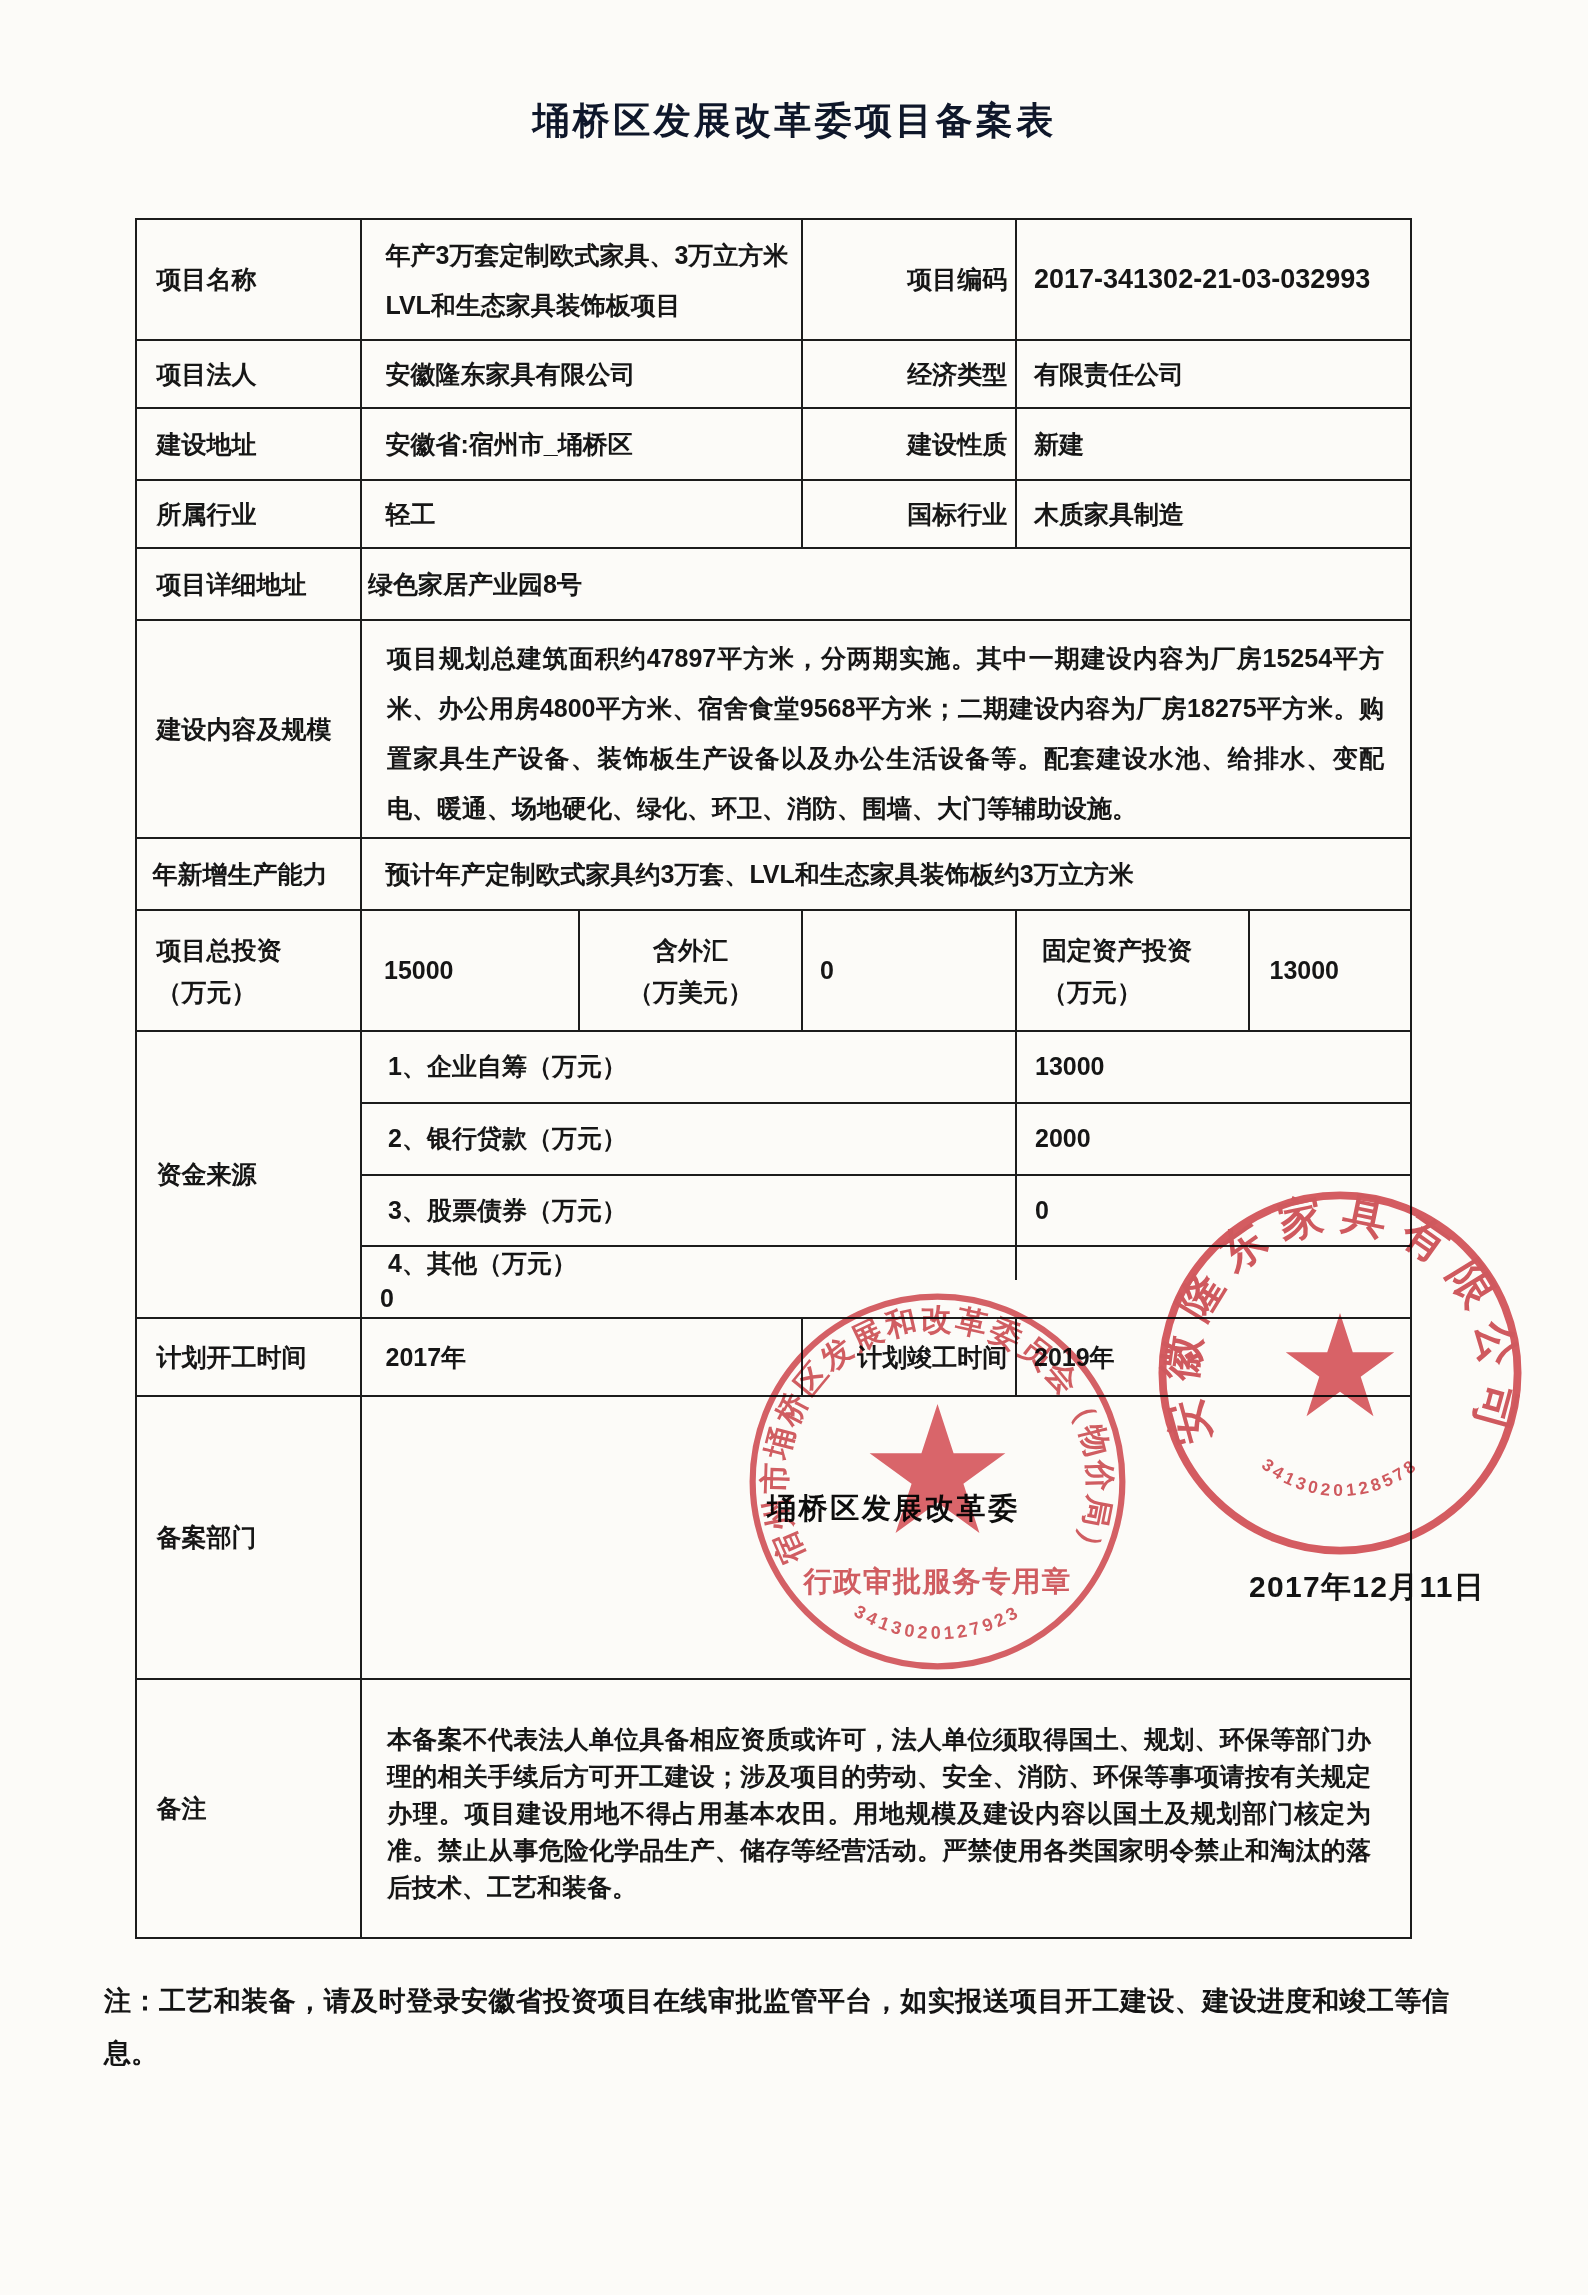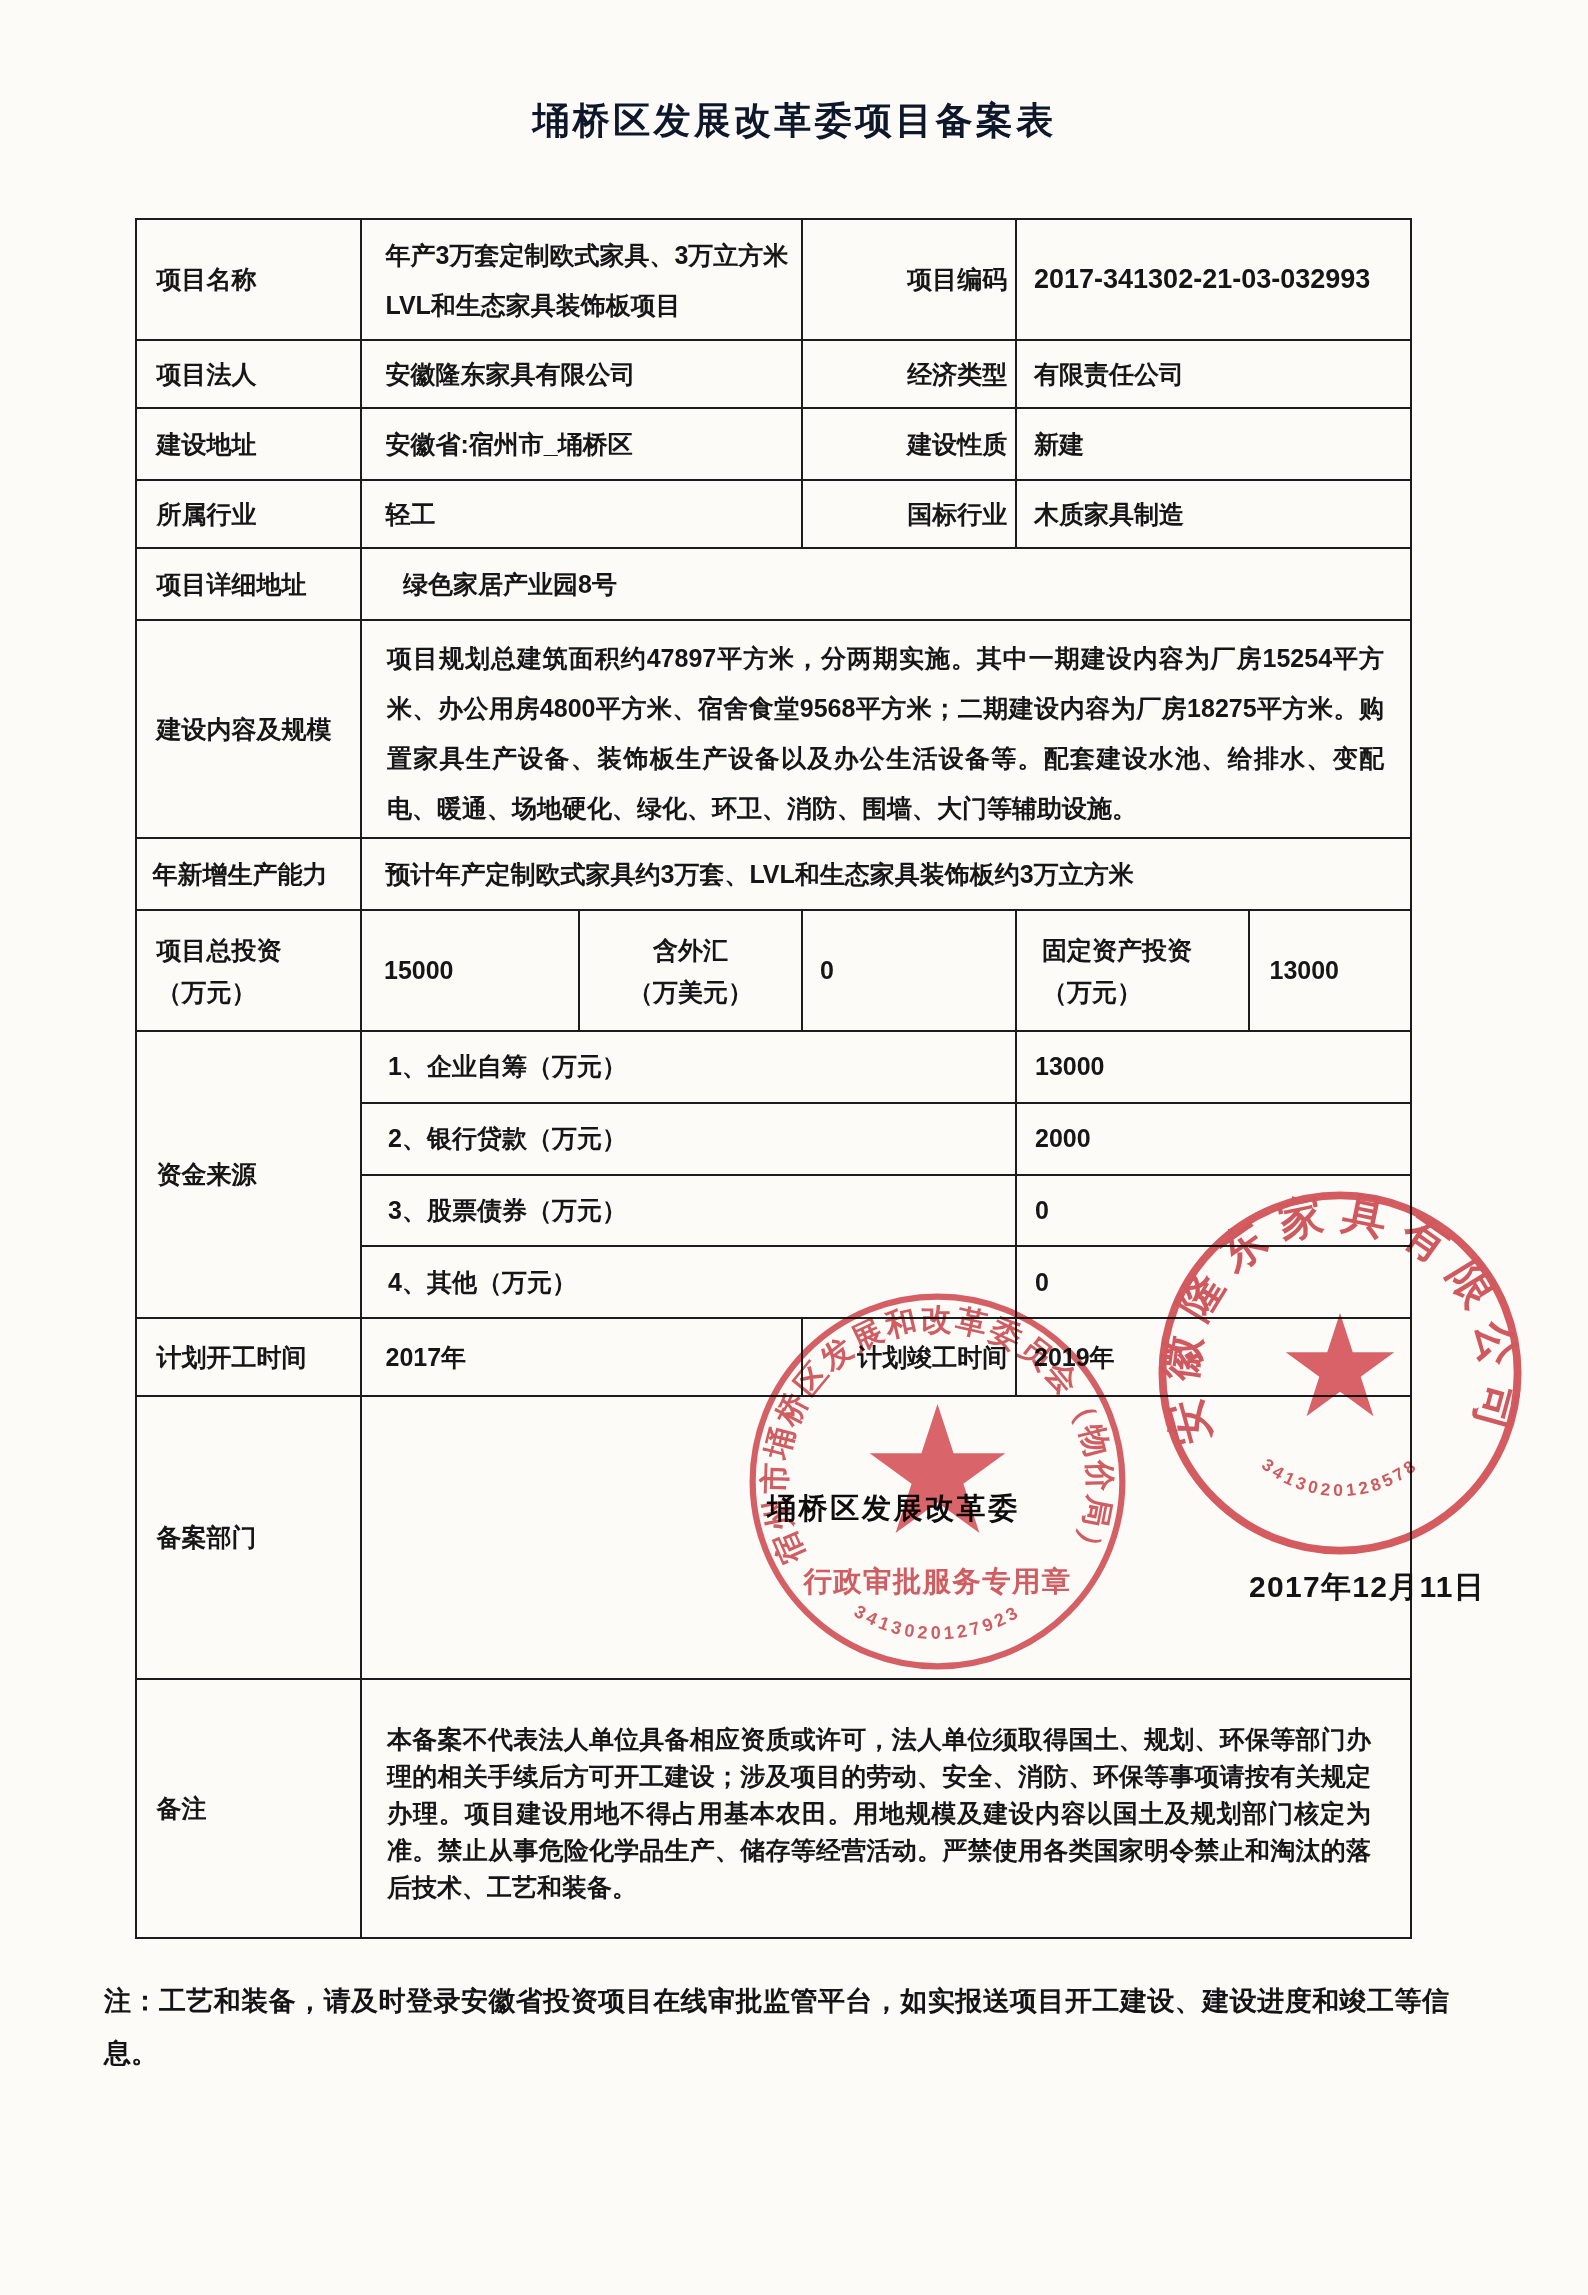--- a/index.html
+++ b/index.html
@@ -37,21 +37,21 @@
   .w-i5{ width:225px; flex:none; padding-left:17px;margin-left:8px; }
   .w-i6{ flex:1; padding-left:19.5px; }
   .pre{ white-space:pre-line; }
   .para{
     display:block; text-align:justify;
     padding:11.7px 26px 3.9px 25px; line-height:50px;
   }
   .para-remarks{ padding:9px 39px 4px 25px; line-height:37px;margin-top:32px; }
   .fund-col{ flex:1; display:flex; flex-direction:column; border-right:none; }
   .fund-row{ display:flex; flex:1; border-bottom:2px solid #1c1c1c; }
-  .fund-row:last-child{ border-bottom:none; }
+  .fund-row:last-child{ border-bottom:none;flex-direction:column; }
   .fund-item{
     width:655px; flex:none; border-right:2px solid #1c1c1c;
     display:flex; align-items:center; padding-left:26px;
     font-size:25px; font-weight:600;
   }
   .fund-val{ flex:1; display:flex; align-items:center; padding-left:18px; font-size:25px; font-weight:600; }
   .filing-cell{ position:relative; }
   .filing-value{
     position:absolute; left:405px; top:90px;
     font-size:29px; font-weight:700; letter-spacing:2.6px; color:#0d0d0d; white-space:nowrap;
@@ -109,21 +109,21 @@
 
     <div class="row" style="height:68px">
       <div class="cell w-a">所属行业</div>
       <div class="cell w-b">轻工</div>
       <div class="cell w-c">国标行业</div>
       <div class="cell w-d">木质家具制造</div>
     </div>
 
     <div class="row" style="height:72px">
       <div class="cell w-a">项目详细地址</div>
-      <div class="cell" style="flex:1;padding-left:41px">绿色家居产业园8号</div>
+      <div class="cell" style="flex:1;padding-left:6px">绿色家居产业园8号</div>
     </div>
 
     <div class="row" style="height:218px">
       <div class="cell w-a" style="padding-right:5.2px">建设内容及规模</div>
       <div class="cell para" style="flex:1">项目规划总建筑面积约47897平方米，分两期实施。其中一期建设内容为厂房15254平方米、办公用房4800平方米、宿舍食堂9568平方米；二期建设内容为厂房18275平方米。购置家具生产设备、装饰板生产设备以及办公生活设备等。配套建设水池、给排水、变配电、暖通、场地硬化、绿化、环卫、消防、围墙、大门等辅助设施。</div>
     </div>
 
     <div class="row" style="height:72px">
       <div class="cell w-a" style="padding-right:3.9px;padding-left:15.6px">年新增生产能力</div>
       <div class="cell" style="flex:1;padding-left:23.5px">预计年产定制欧式家具约3万套、LVL和生态家具装饰板约3万立方米</div>

